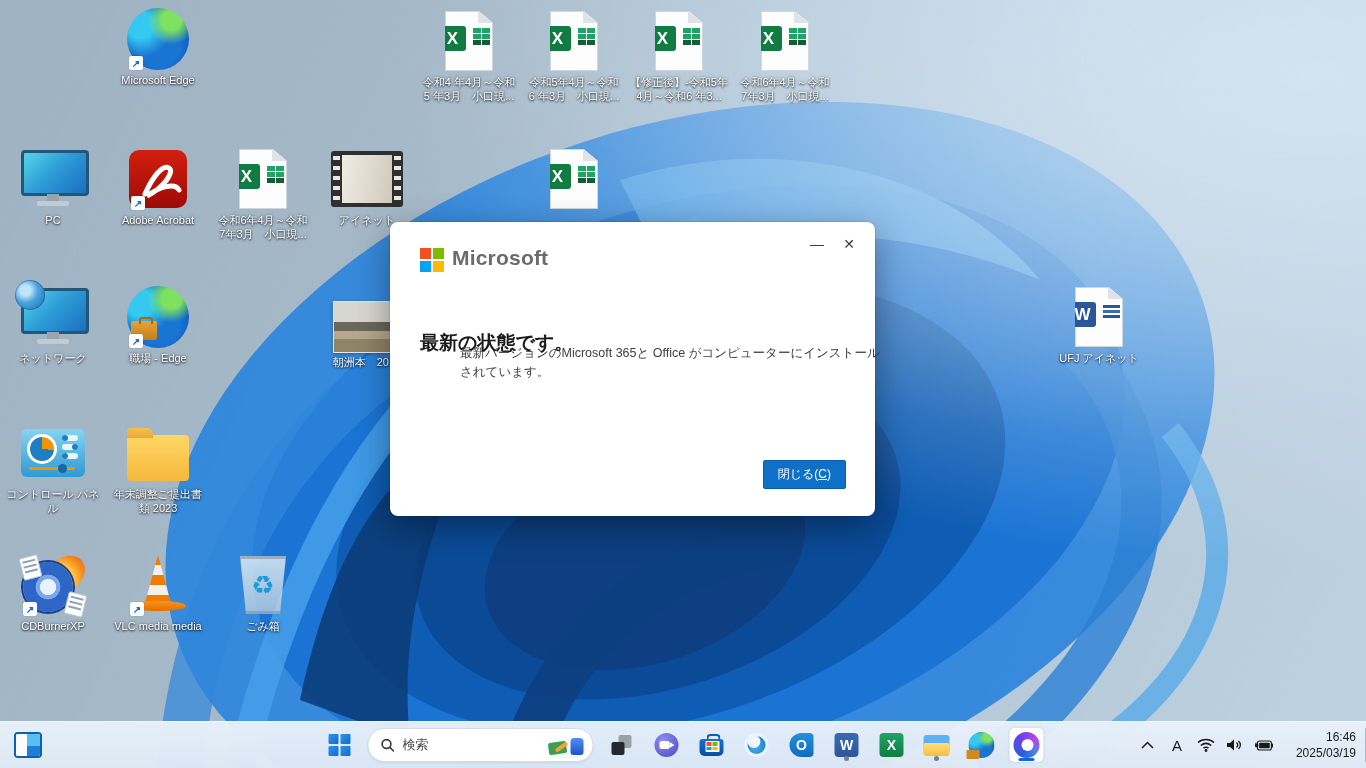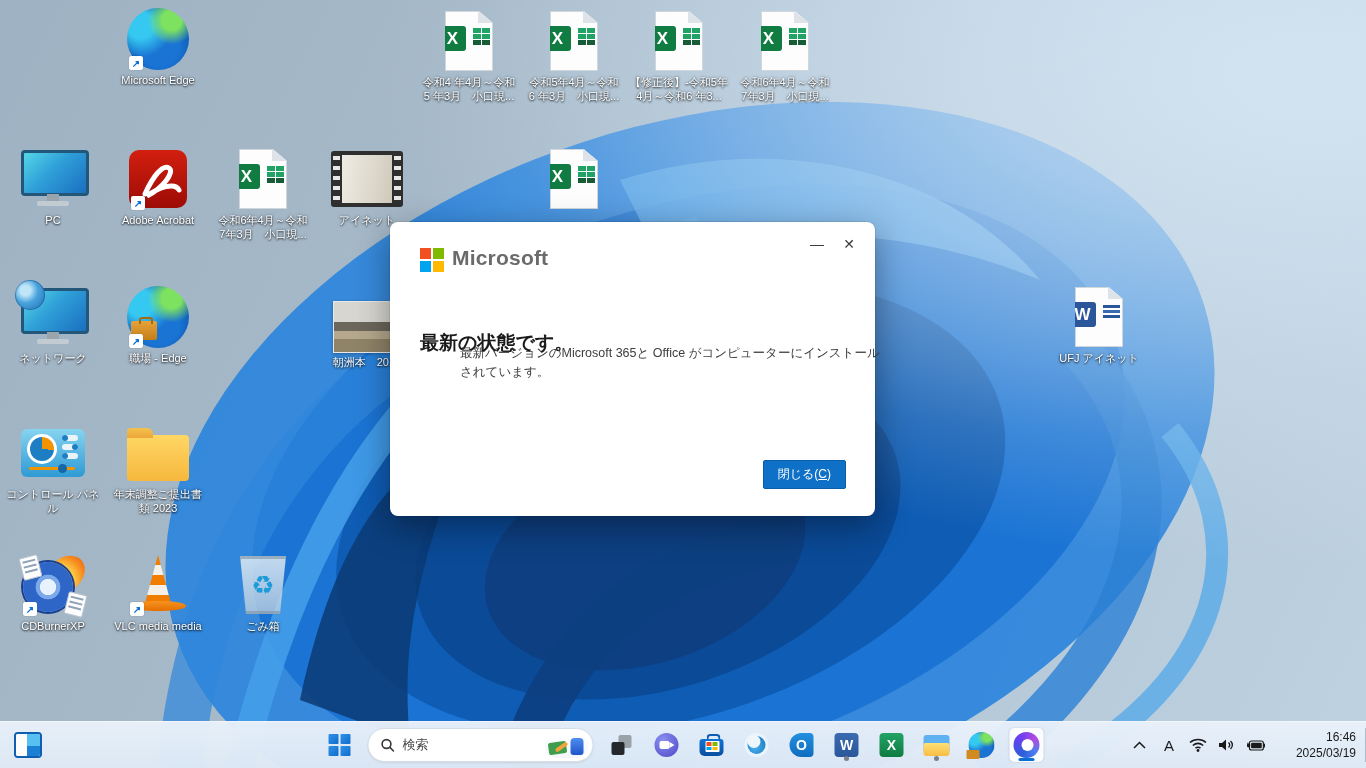--- a/index.html
+++ b/index.html
@@ -179,21 +179,21 @@
   .explorer .front{position:absolute;left:0;bottom:0;width:26px;height:13px;border-radius:2px 2px 3px 3px;
     background:linear-gradient(#ffdf74,#f7bd45);}
   .m365{width:26px;height:26px;border-radius:50%;position:relative;
     background:conic-gradient(from 200deg,#2b5fd9,#6d3ef0 35%,#b44ae0 60%,#4f7df2 80%,#2b5fd9);}
   .m365::after{content:'';position:absolute;left:8px;top:7px;width:12px;height:12px;border-radius:50%;background:#fff;}
   .edgework{position:relative;width:26px;height:26px;}
   .edgework .bf{position:absolute;left:-2px;bottom:-1px;width:13px;height:9px;background:#d18a1f;border-radius:1px;}
   .tray{position:absolute;right:10px;top:0;height:46px;display:flex;align-items:center;gap:11px;}
   .tray .glyph{display:flex;align-items:center;justify-content:center;width:18px;height:20px;}
   .ime{font-size:15px;color:#1a1a1a;}
-  .clock{font-size:12px;color:#1a1a1a;text-align:right;line-height:1.35;margin-left:20px;}
+  .clock{font-size:12px;color:#1a1a1a;text-align:right;line-height:1.35;margin-left:12px;}
   .edgeline{position:absolute;right:0;top:6px;bottom:6px;width:1px;background:rgba(120,140,158,.5);}
 </style>
 </head>
 <body>
 
 <div class="screen">
 
   <svg class="bloom" viewBox="0 0 1366 768" preserveAspectRatio="none">
     <g transform="rotate(-18 690 470)">
       <ellipse cx="690" cy="470" rx="540" ry="345" fill="#2f86dc" opacity="0.95"></ellipse>

